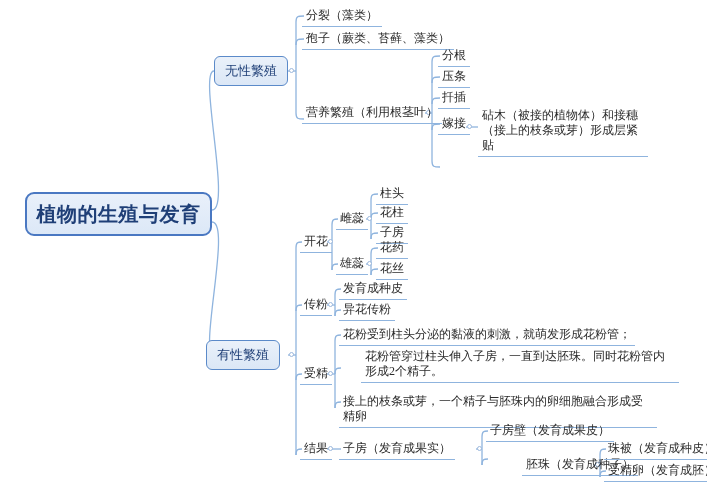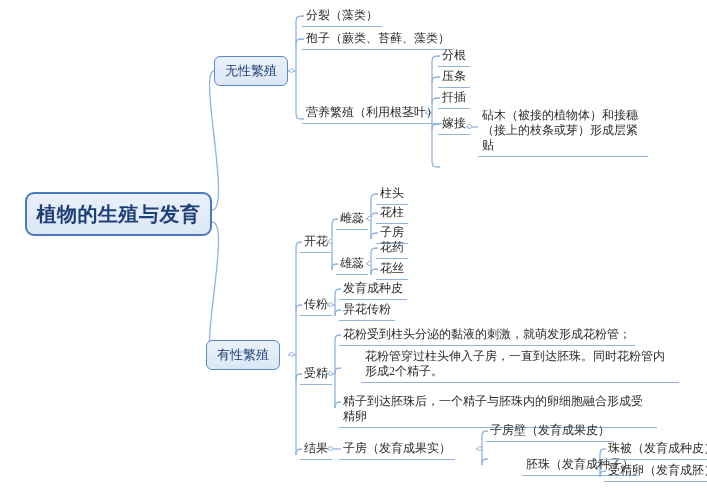--- a/index.html
+++ b/index.html
@@ -203,21 +203,21 @@
   <div class="node txt" style="left:339px;top:280px;">发育成种皮</div>
 
   <div class="node txt" style="left:339px;top:301px;">异花传粉</div>
 
   <div class="node txt" style="left:300px;top:365px;">受精</div>
 
   <div class="node txt" style="left:339px;top:326px;">花粉受到柱头分泌的黏液的刺激，就萌发形成花粉管；</div>
 
   <div class="node txt multi" style="left:339px;top:348px;width:318px;margin-left:22px;">花粉管穿过柱头伸入子房，一直到达胚珠。同时花粉管内形成2个精子。</div>
 
-  <div class="node txt multi" style="left:339px;top:393px;width:318px;">精子到达胚珠后，一个精子与胚珠内的卵细胞融合形成受精卵</div>
+  <div class="node txt multi" style="left:339px;top:393px;width:318px;">接上的枝条或芽，一个精子与胚珠内的卵细胞融合形成受精卵</div>
 
   <div class="node txt" style="left:300px;top:440px;">结果</div>
 
   <div class="node txt" style="left:339px;top:440px;">子房（发育成果实）</div>
 
   <div class="node txt" style="left:486px;top:422px;">子房壁（发育成果皮）</div>
 
   <div class="node txt" style="left:475px;top:456px;margin-left:47px;">胚珠（发育成种子）</div>
 
   <div class="node txt" style="left:604px;top:440px;">珠被（发育成种皮）</div>

